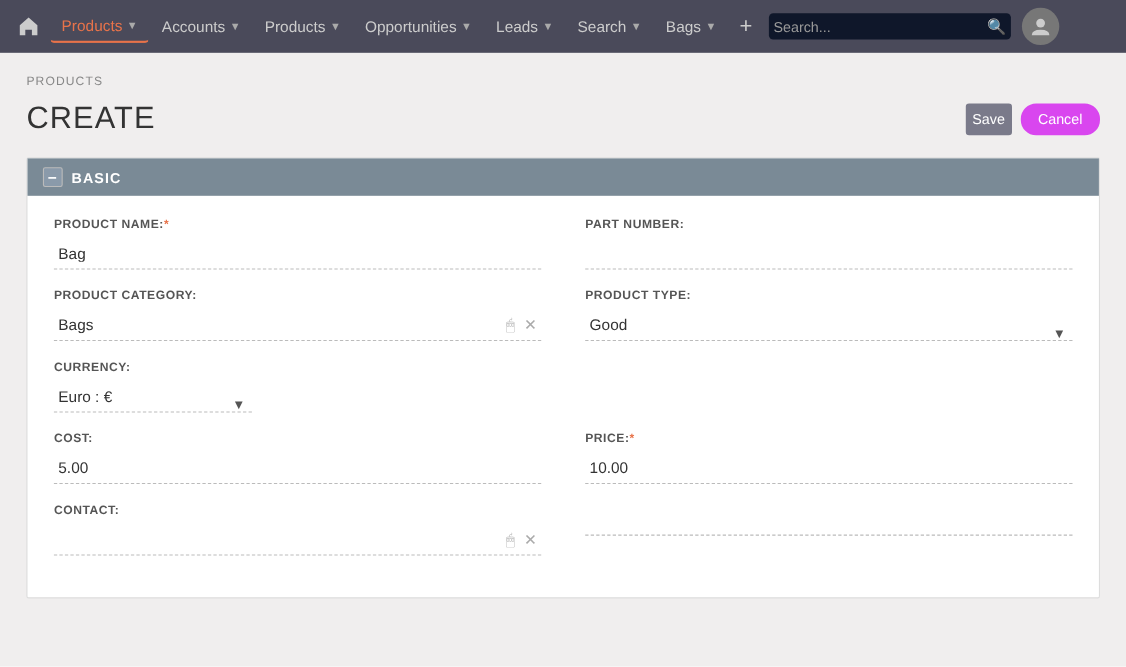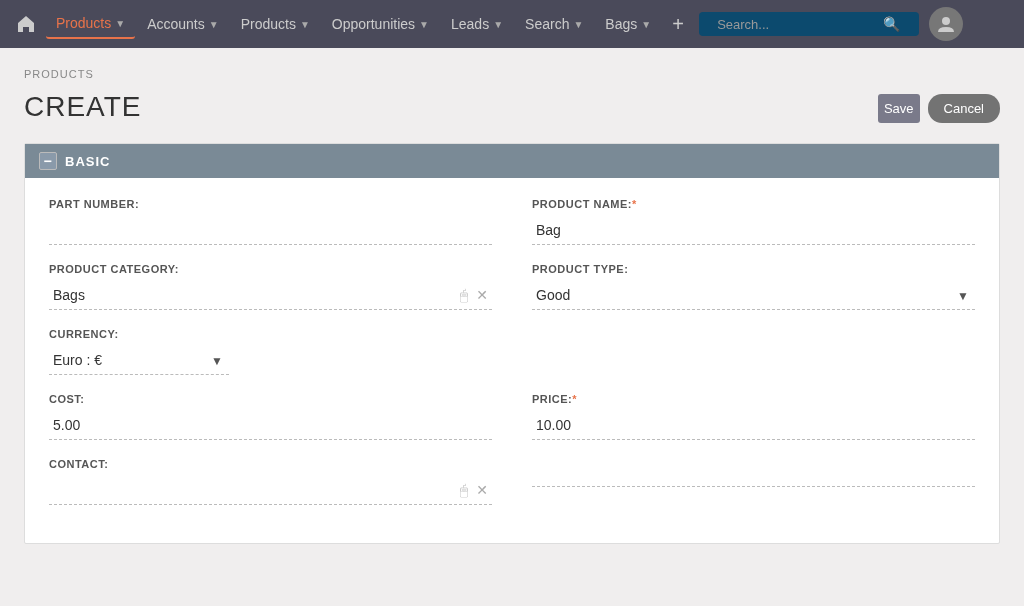--- a/index.html
+++ b/index.html
@@ -30,23 +30,23 @@
     }
     .nav-item.active { color: #e8734a; border-bottom: 2px solid #e8734a; }
     .nav-item .arrow { font-size: 10px; color: #aaa; }
     .nav-plus {
       width: 30px; height: 30px;
       display: flex; align-items: center; justify-content: center;
       color: #ccc; font-size: 20px; cursor: pointer;
     }
     .nav-search {
       display: flex; align-items: center;
-      background: #0c4a6e;
+      background: #0f172a;
       border-radius: 4px;
-      padding: 4px 18px;
+      padding: 4px 4px;
       margin-left: 4px;
       flex: 1; max-width: 220px;
     }
     .nav-search input {
       background: transparent; border: none; outline: none;
       color: #ccc; font-size: 13px; width: 100%;
     }
     .nav-search input::placeholder { color: #999; }
     .nav-search-icon { color: #999; font-size: 14px; }
     .nav-avatar {
@@ -86,21 +86,21 @@
     .btn-save {
       background: #7a7a8a;
       color: white;
       border: none;
       padding: 7px 6px;
       font-size: 13px;
       border-radius: 3px;
       cursor: pointer;
     }
     .btn-cancel {
-      background: #737373;
+      background: #d946ef;
       color: white;
       border: none;
       padding: 7px 16px;
       font-size: 13px;
       border-radius: 14px;
       cursor: pointer;
     }
 
     
     .section {
@@ -157,21 +157,21 @@
       font-size: 14px;
       color: #333;
       outline: none;
       background: transparent;
     }
 
     
     .form-select-wrapper {
       position: relative;
       display: flex;
-      align-items: center;
+      align-items: flex-end;
     }
     .form-select {
       appearance: none;
       -webkit-appearance: none;
       width: 100%;
       border: none;
       border-bottom: 1px dashed #bbb;
       padding: 6px 28px 6px 4px;
       font-size: 14px;
       color: #333;
@@ -278,28 +278,28 @@
 
   <div class="section">
     <div class="section-header">
       <span class="toggle-icon">−</span>
       <span>BASIC</span>
     </div>
     <div class="section-body">
 
       <div class="form-row">
         <div class="form-group">
-          <label class="form-label">PART NUMBER:</label>
-          <input type="text" class="form-input" style="">
-        </div>
-        <div class="form-group">
           <label class="form-label">
             <span>PRODUCT NAME:</span><span class="required">*</span>
           </label>
           <input type="text" class="form-input" value="Bag" style="">
+        </div>
+        <div class="form-group">
+          <label class="form-label">PART NUMBER:</label>
+          <input type="text" class="form-input" style="">
         </div>
       </div>
 
       <div class="form-row">
         <div class="form-group">
           <label class="form-label">PRODUCT CATEGORY:</label>
           <div class="relation-input-wrapper">
             <input type="text" value="Bags" style="">
             <span class="relation-icon">🖱</span>
             <span class="relation-icon">✕</span>

